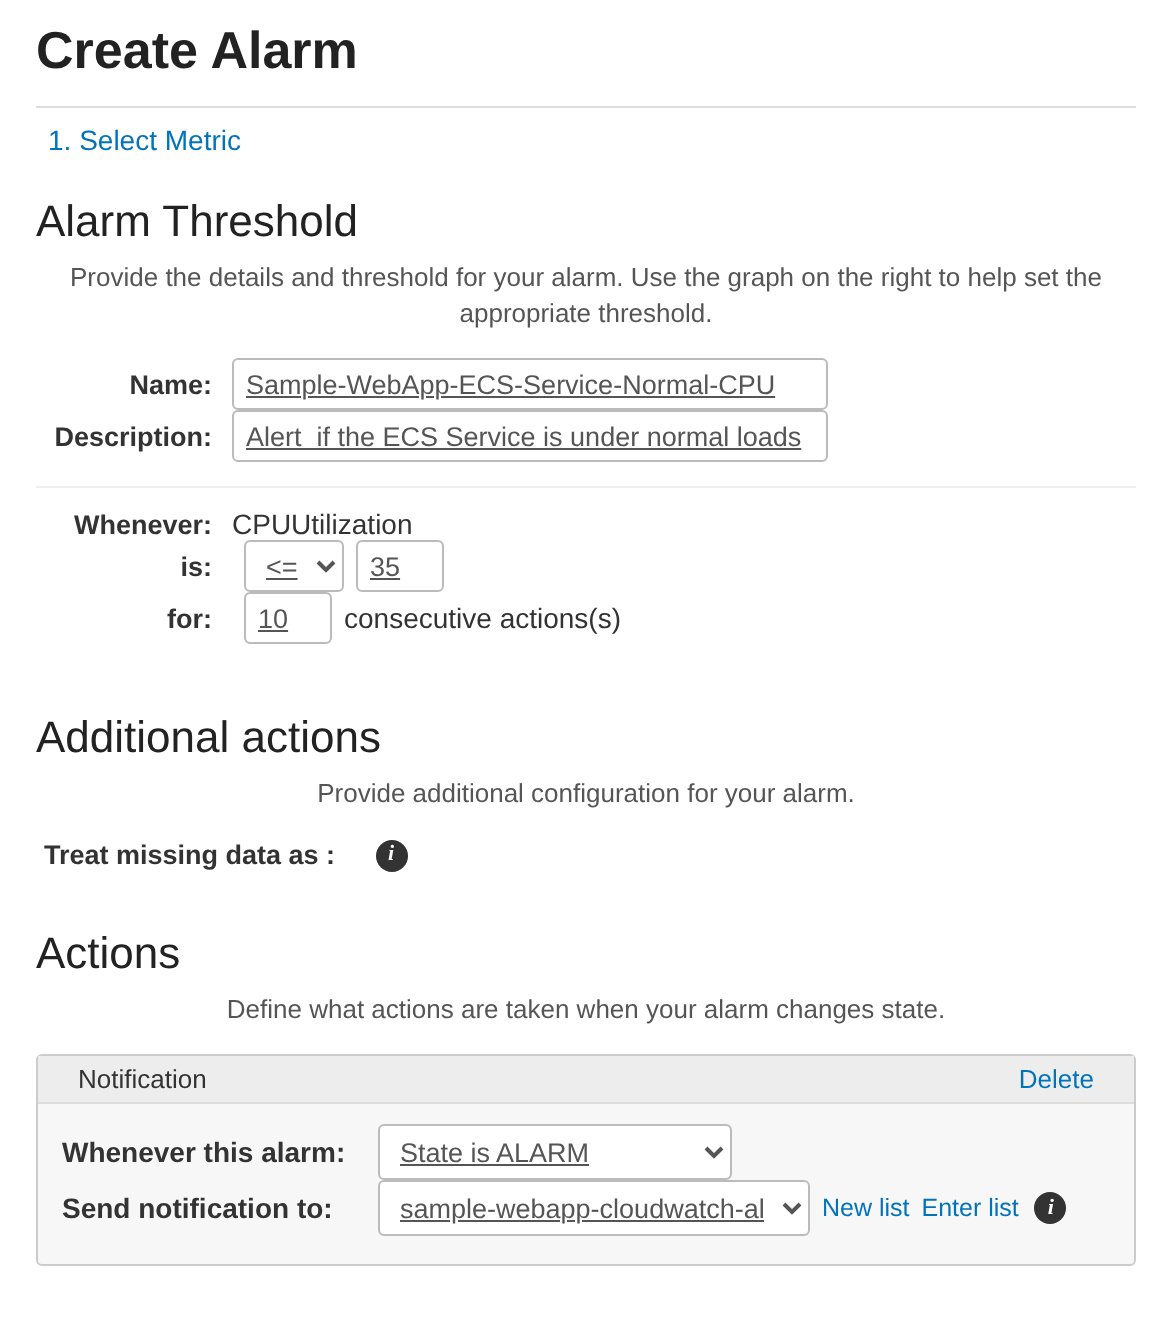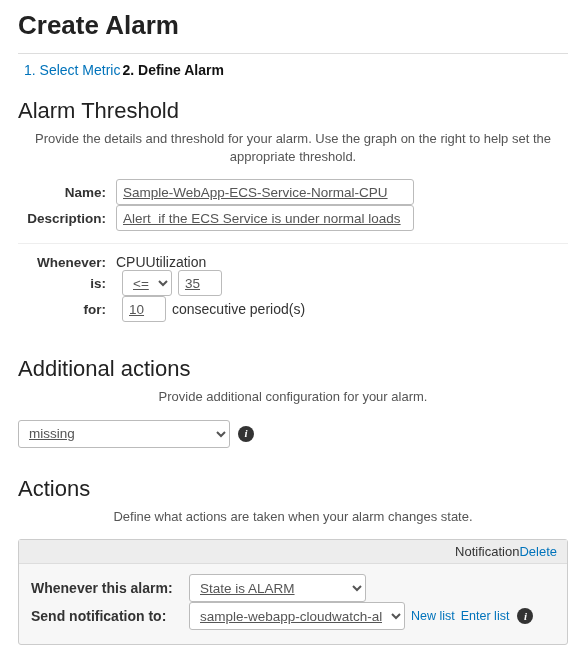--- a/index.html
+++ b/index.html
@@ -110,25 +110,25 @@
   .actions-section { margin-top: 28px; }
 
   .notification-box {
     border: 1px solid #ccc;
     border-radius: 3px;
     background: #f7f7f7;
     margin-top: 6px;
   }
   .notification-header {
     display: flex;
-    justify-content: flex-end;
+    justify-content: space-between;
     align-items: center;
     background: #ededed;
     border-bottom: 1px solid #ddd;
-    padding: 4px 10px;
+    padding: 4px 20px;
     font-size: 13px;
   }
   .notification-header .delete-link { color: #0073bb; font-size: 13px; cursor: pointer; }
   .notification-body { padding: 10px 12px 14px 12px; }
   .notification-body .form-row label {
     width: 158px;
     text-align: left;
     font-weight: 700;
     padding-right: 10px;
     font-size: 14px;
@@ -136,21 +136,20 @@
   .link-inline { color: #0073bb; font-size: 12.5px; margin-left: 6px; cursor: pointer; }
   .spacer-big { height: 28px; }
 </style>
 </head>
 <body>
 
 <h1 class="page-title">Create Alarm</h1>
 
 <div class="steps">
   <span class="step link">1. Select Metric</span>
-  <span class="step active">2. Define Alarm</span>
 </div>
 
 <h2 class="section-title">Alarm Threshold</h2>
 <p class="section-desc">Provide the details and threshold for your alarm. Use the graph on the right to help set the appropriate threshold.</p>
 
 <div class="form-row">
   <label>Name:</label>
   <input type="text" class="wide" value="Sample-WebApp-ECS-Service-Normal-CPU" style="">
 </div>
 <div class="form-row">
@@ -167,32 +166,30 @@
 <div class="form-row inline-gap">
   <label>is:</label>
   <select class="tiny">
     <option>&lt;=</option>
   </select>
   <input type="text" class="small" value="35" style="">
 </div>
 <div class="form-row inline-gap">
   <label>for:</label>
   <input type="text" class="small" value="10" style="">
-  <span class="inline-text">consecutive period(s)</span>
+  <span class="inline-text">consecutive actions(s)</span>
 </div>
 
 <div class="spacer-big"></div>
 
 <div class="additional">
   <h2 class="section-title">Additional actions</h2>
   <p class="section-desc">Provide additional configuration for your alarm.</p>
   <div class="form-row">
-    <select class="mid">
-      <option>missing</option>
-    </select>
+    <label>Treat missing data as :</label>
     <span class="info-icon">i</span>
   </div>
 </div>
 
 <div class="actions-section">
   <h2 class="section-title">Actions</h2>
   <p class="section-desc">Define what actions are taken when your alarm changes state.</p>
 
   <div class="notification-box">
     <div class="notification-header">

